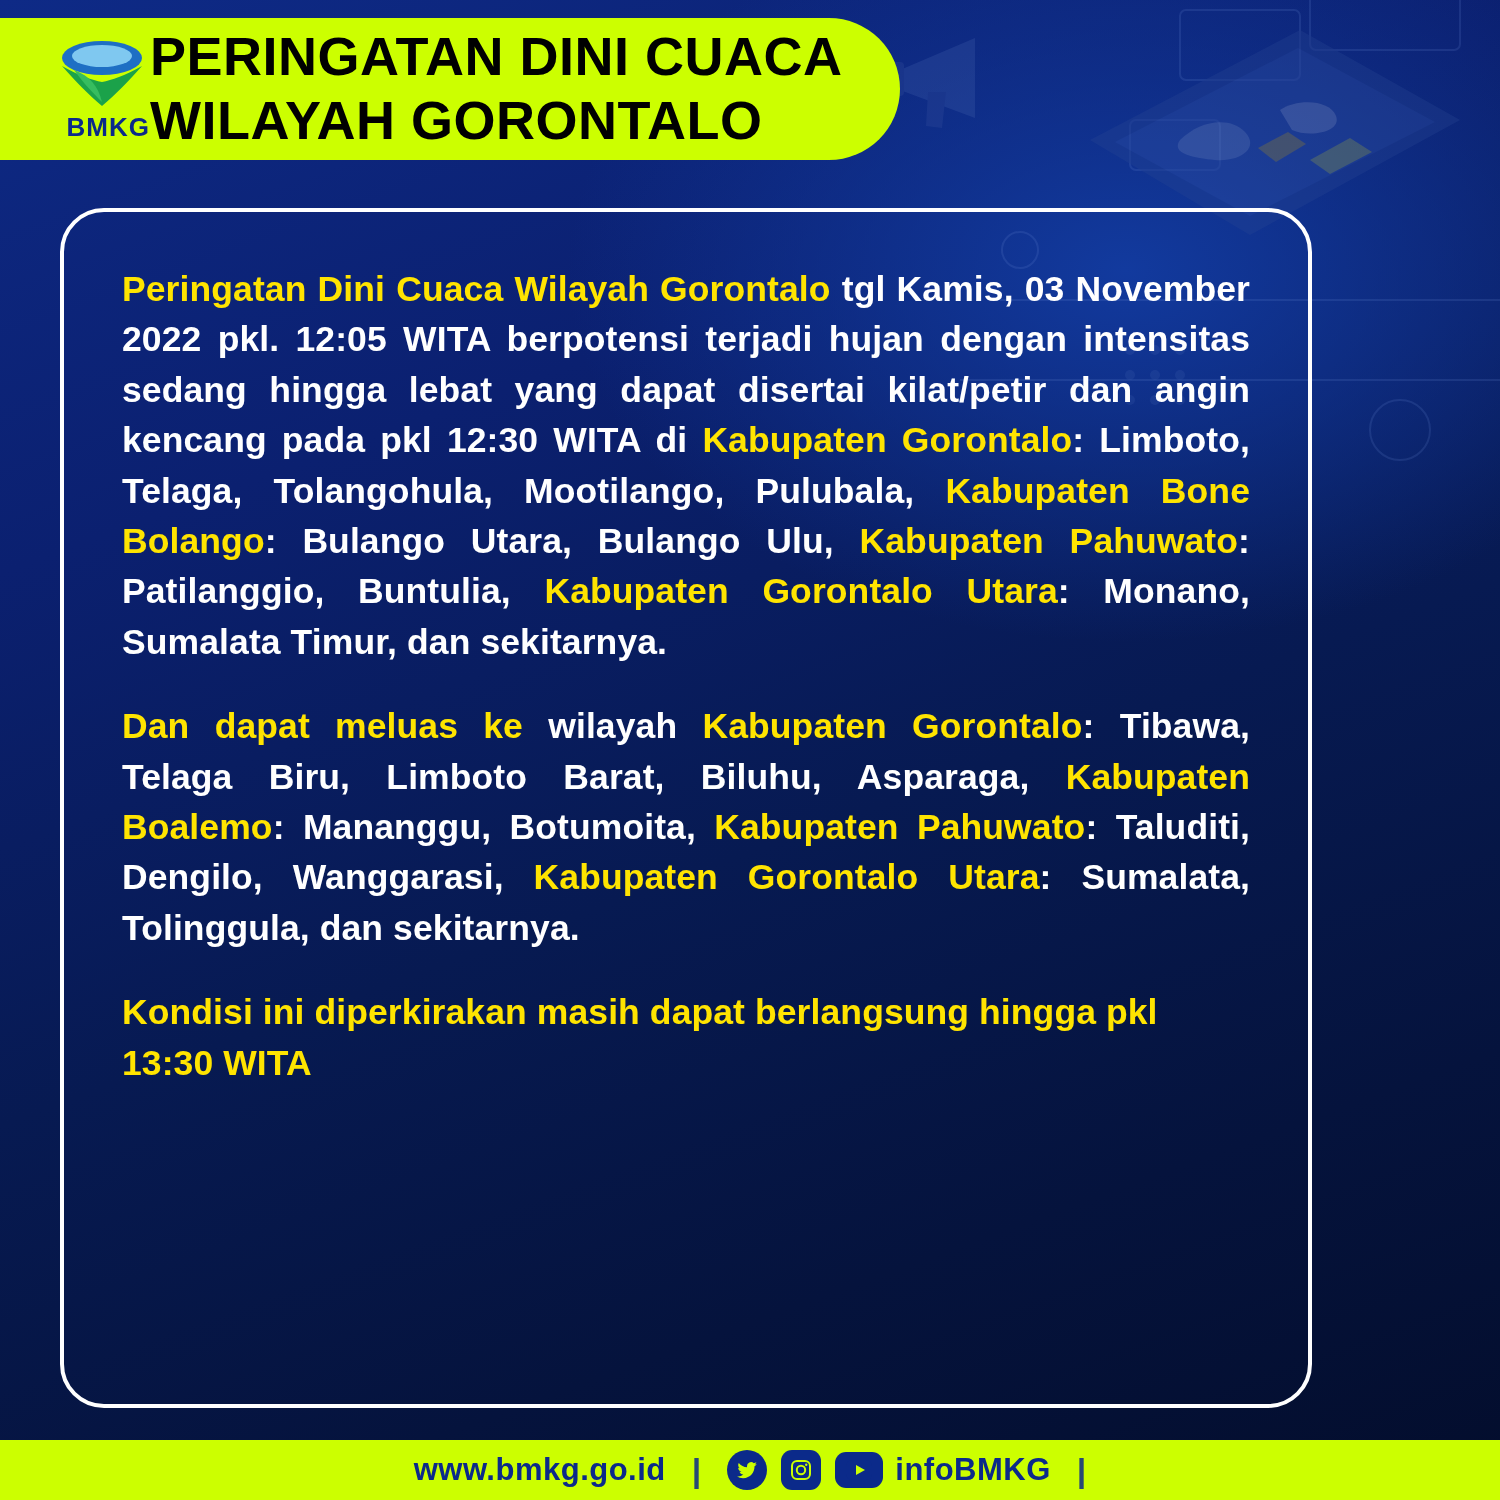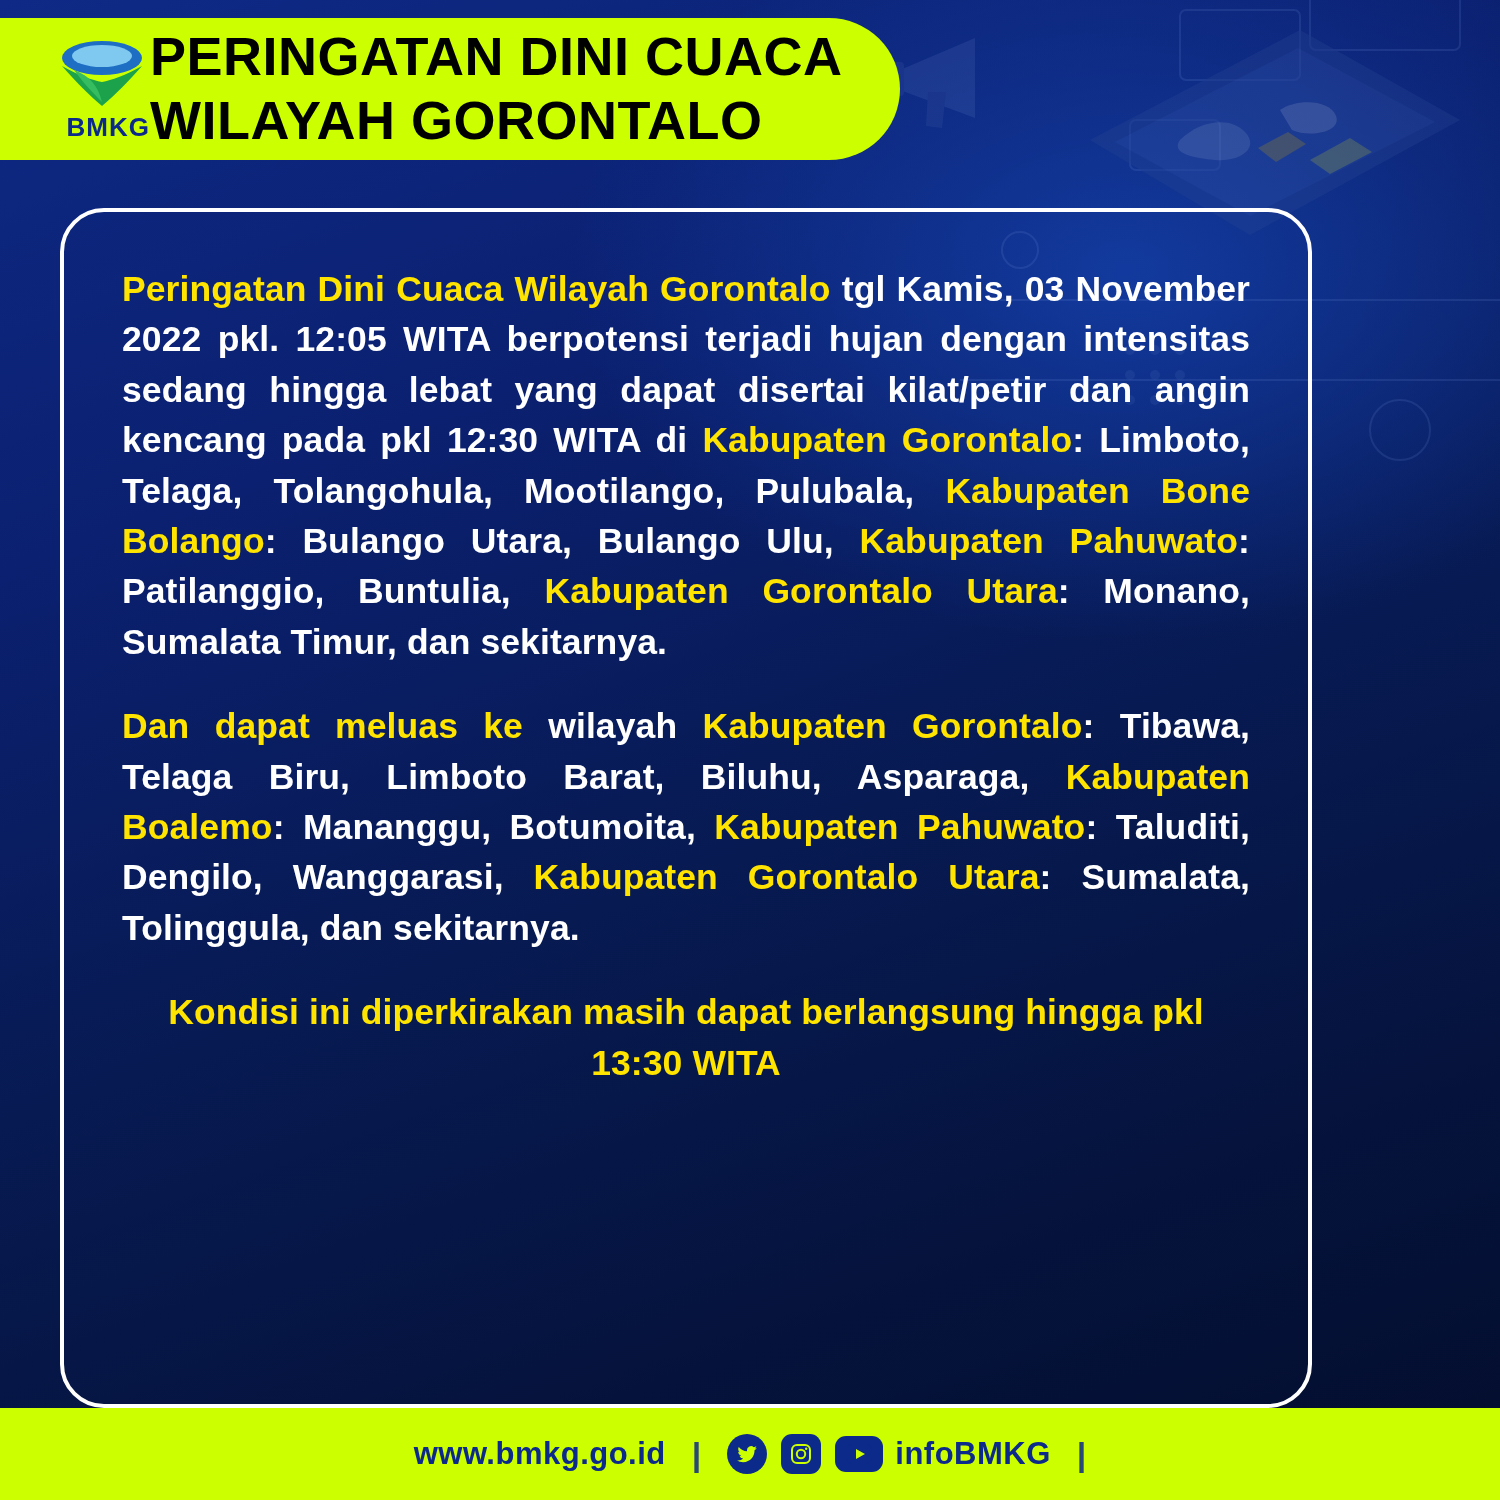--- a/index.html
+++ b/index.html
@@ -81,26 +81,26 @@
     font-size: 35.5px;
     font-weight: bold;
     line-height: 1.42;
     text-align: justify;
     text-justify: inter-word;
     margin-bottom: 34px;
     letter-spacing: 0.1px;
   }
   .para:last-child { margin-bottom: 0; }
   .hl { color: #ffe400; }
-  .para.single { text-align: center; }
+  .para.single { text-align: left; }
 
   
   .footer {
     position: absolute; left: 0; bottom: 0;
-    width: 100%; height: 92px;
+    width: 100%; height: 60px;
     background: #ccff00;
     display: flex; align-items: center; justify-content: center;
     gap: 26px;
   }
   .footer-text {
     font-family: "Liberation Sans", sans-serif;
     font-weight: bold;
     font-size: 31px;
     color: #0b2a8a;
     letter-spacing: 0.5px;

